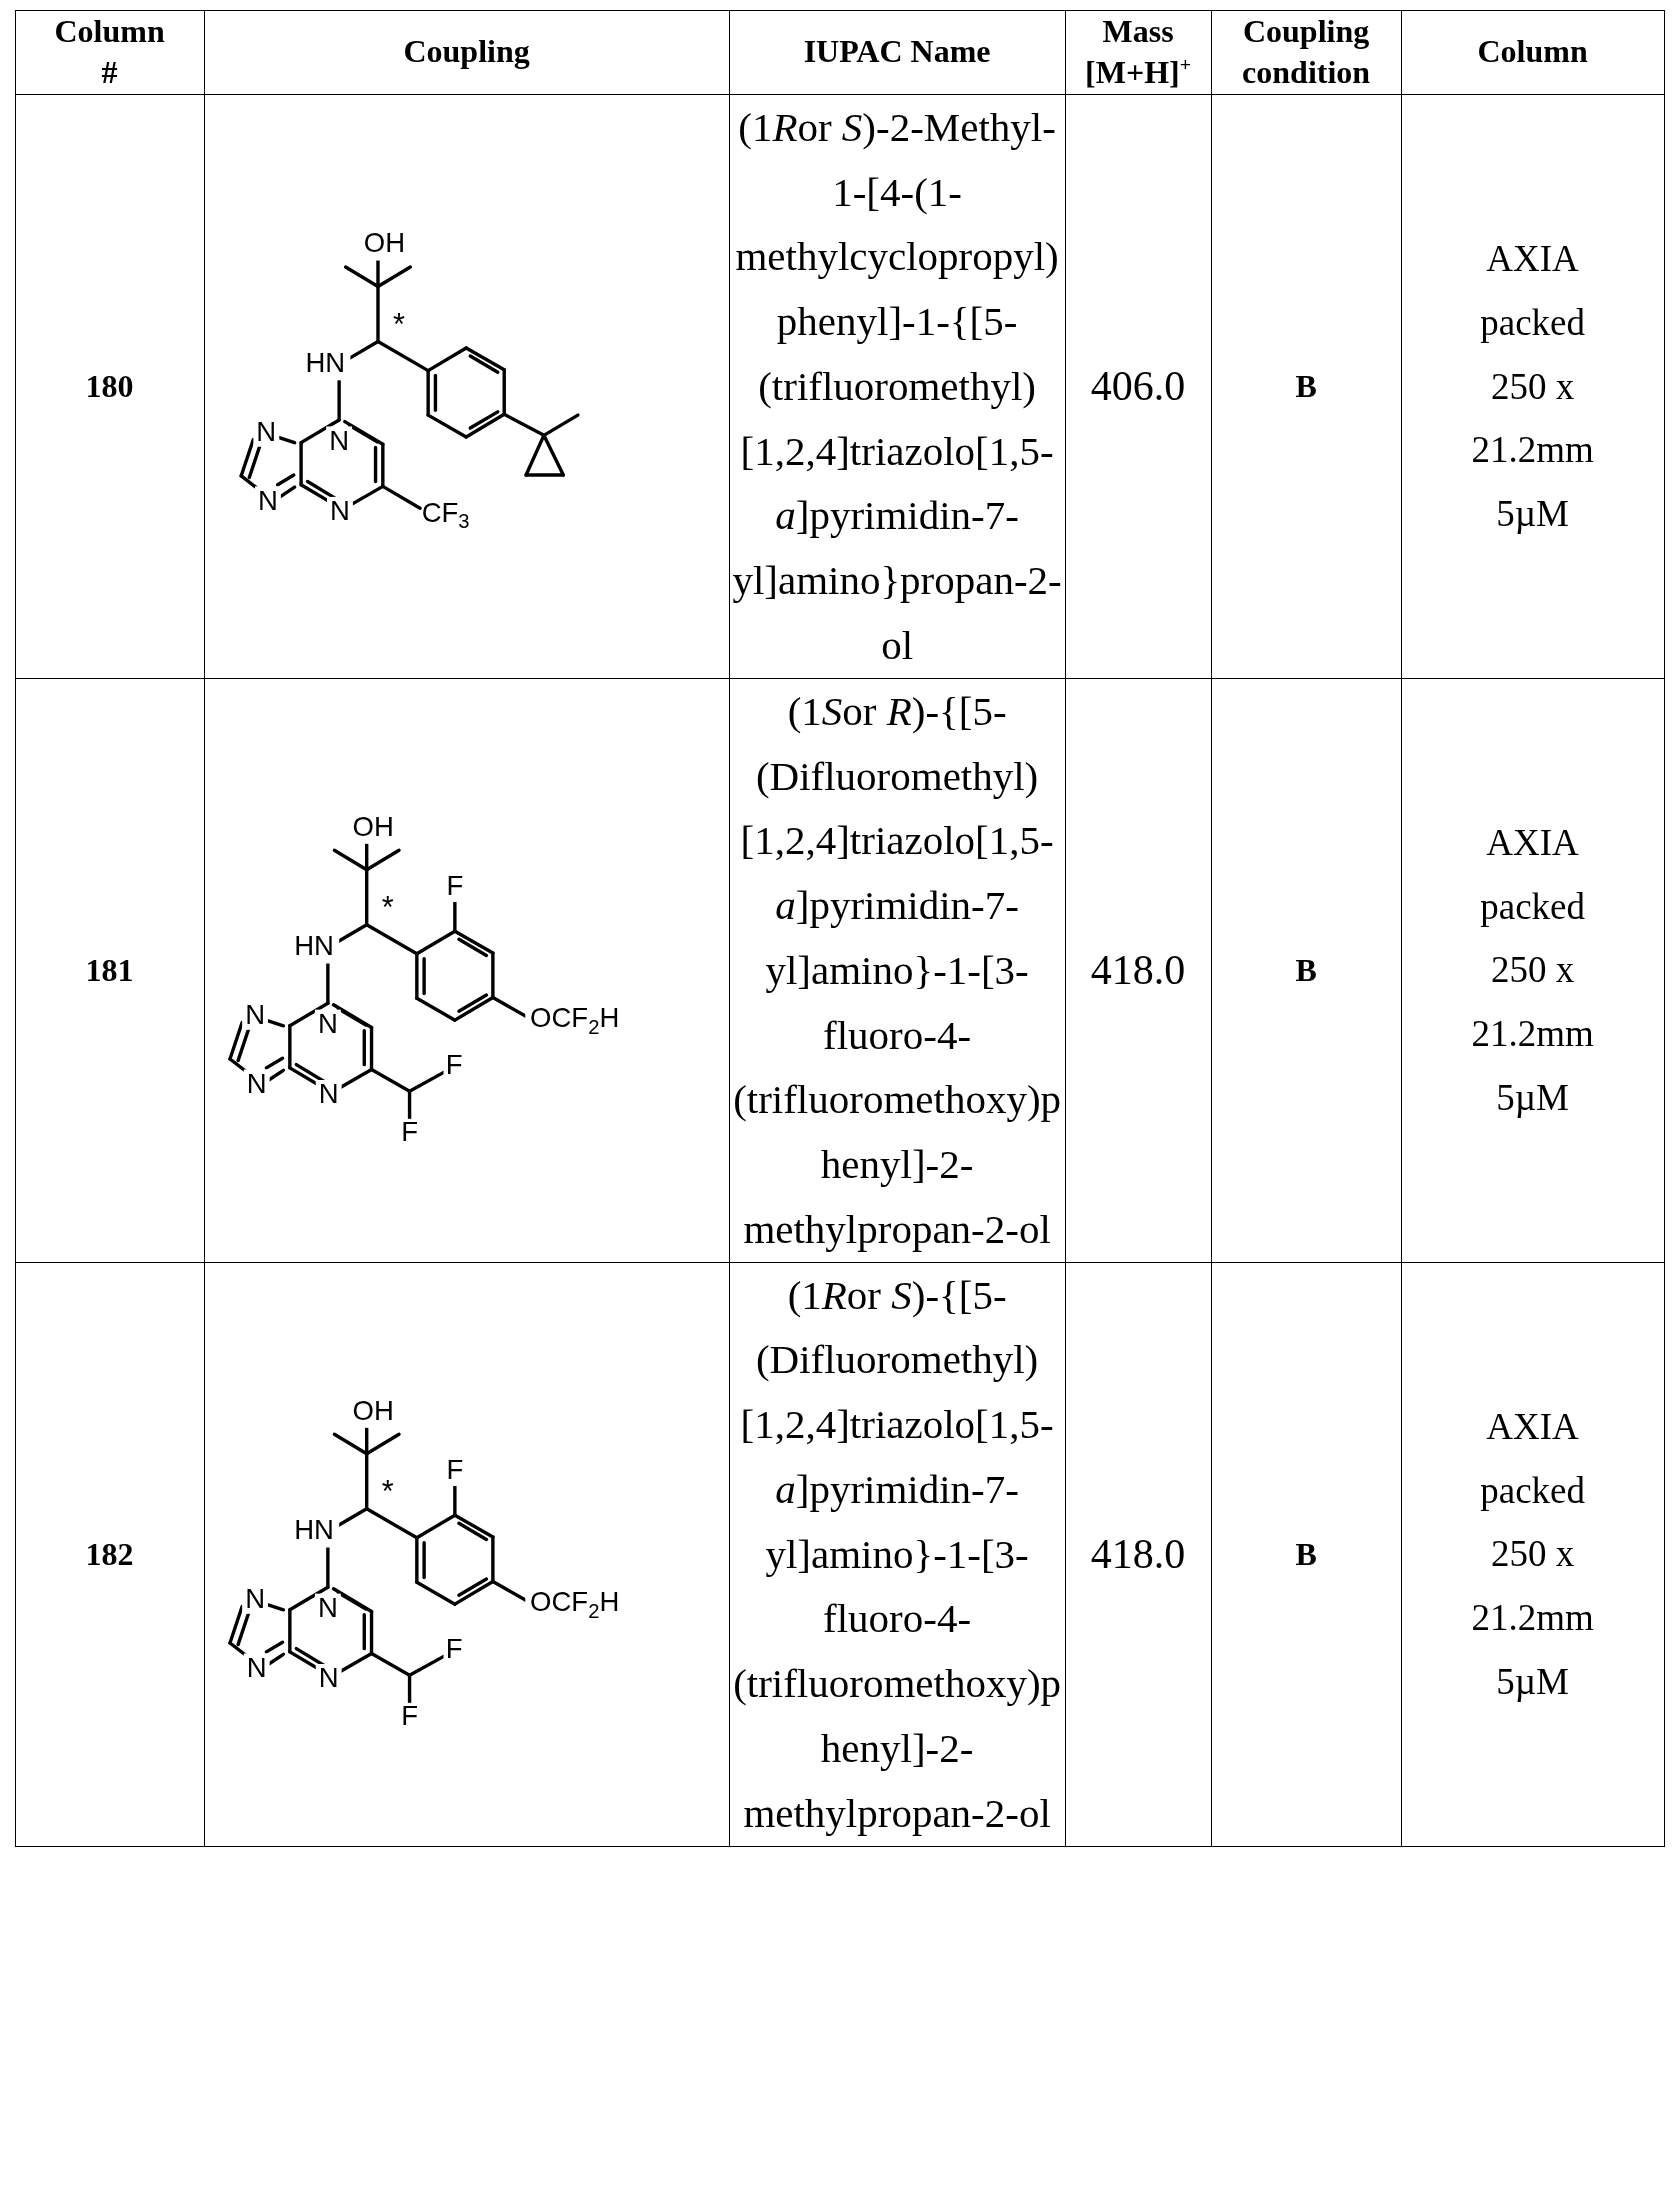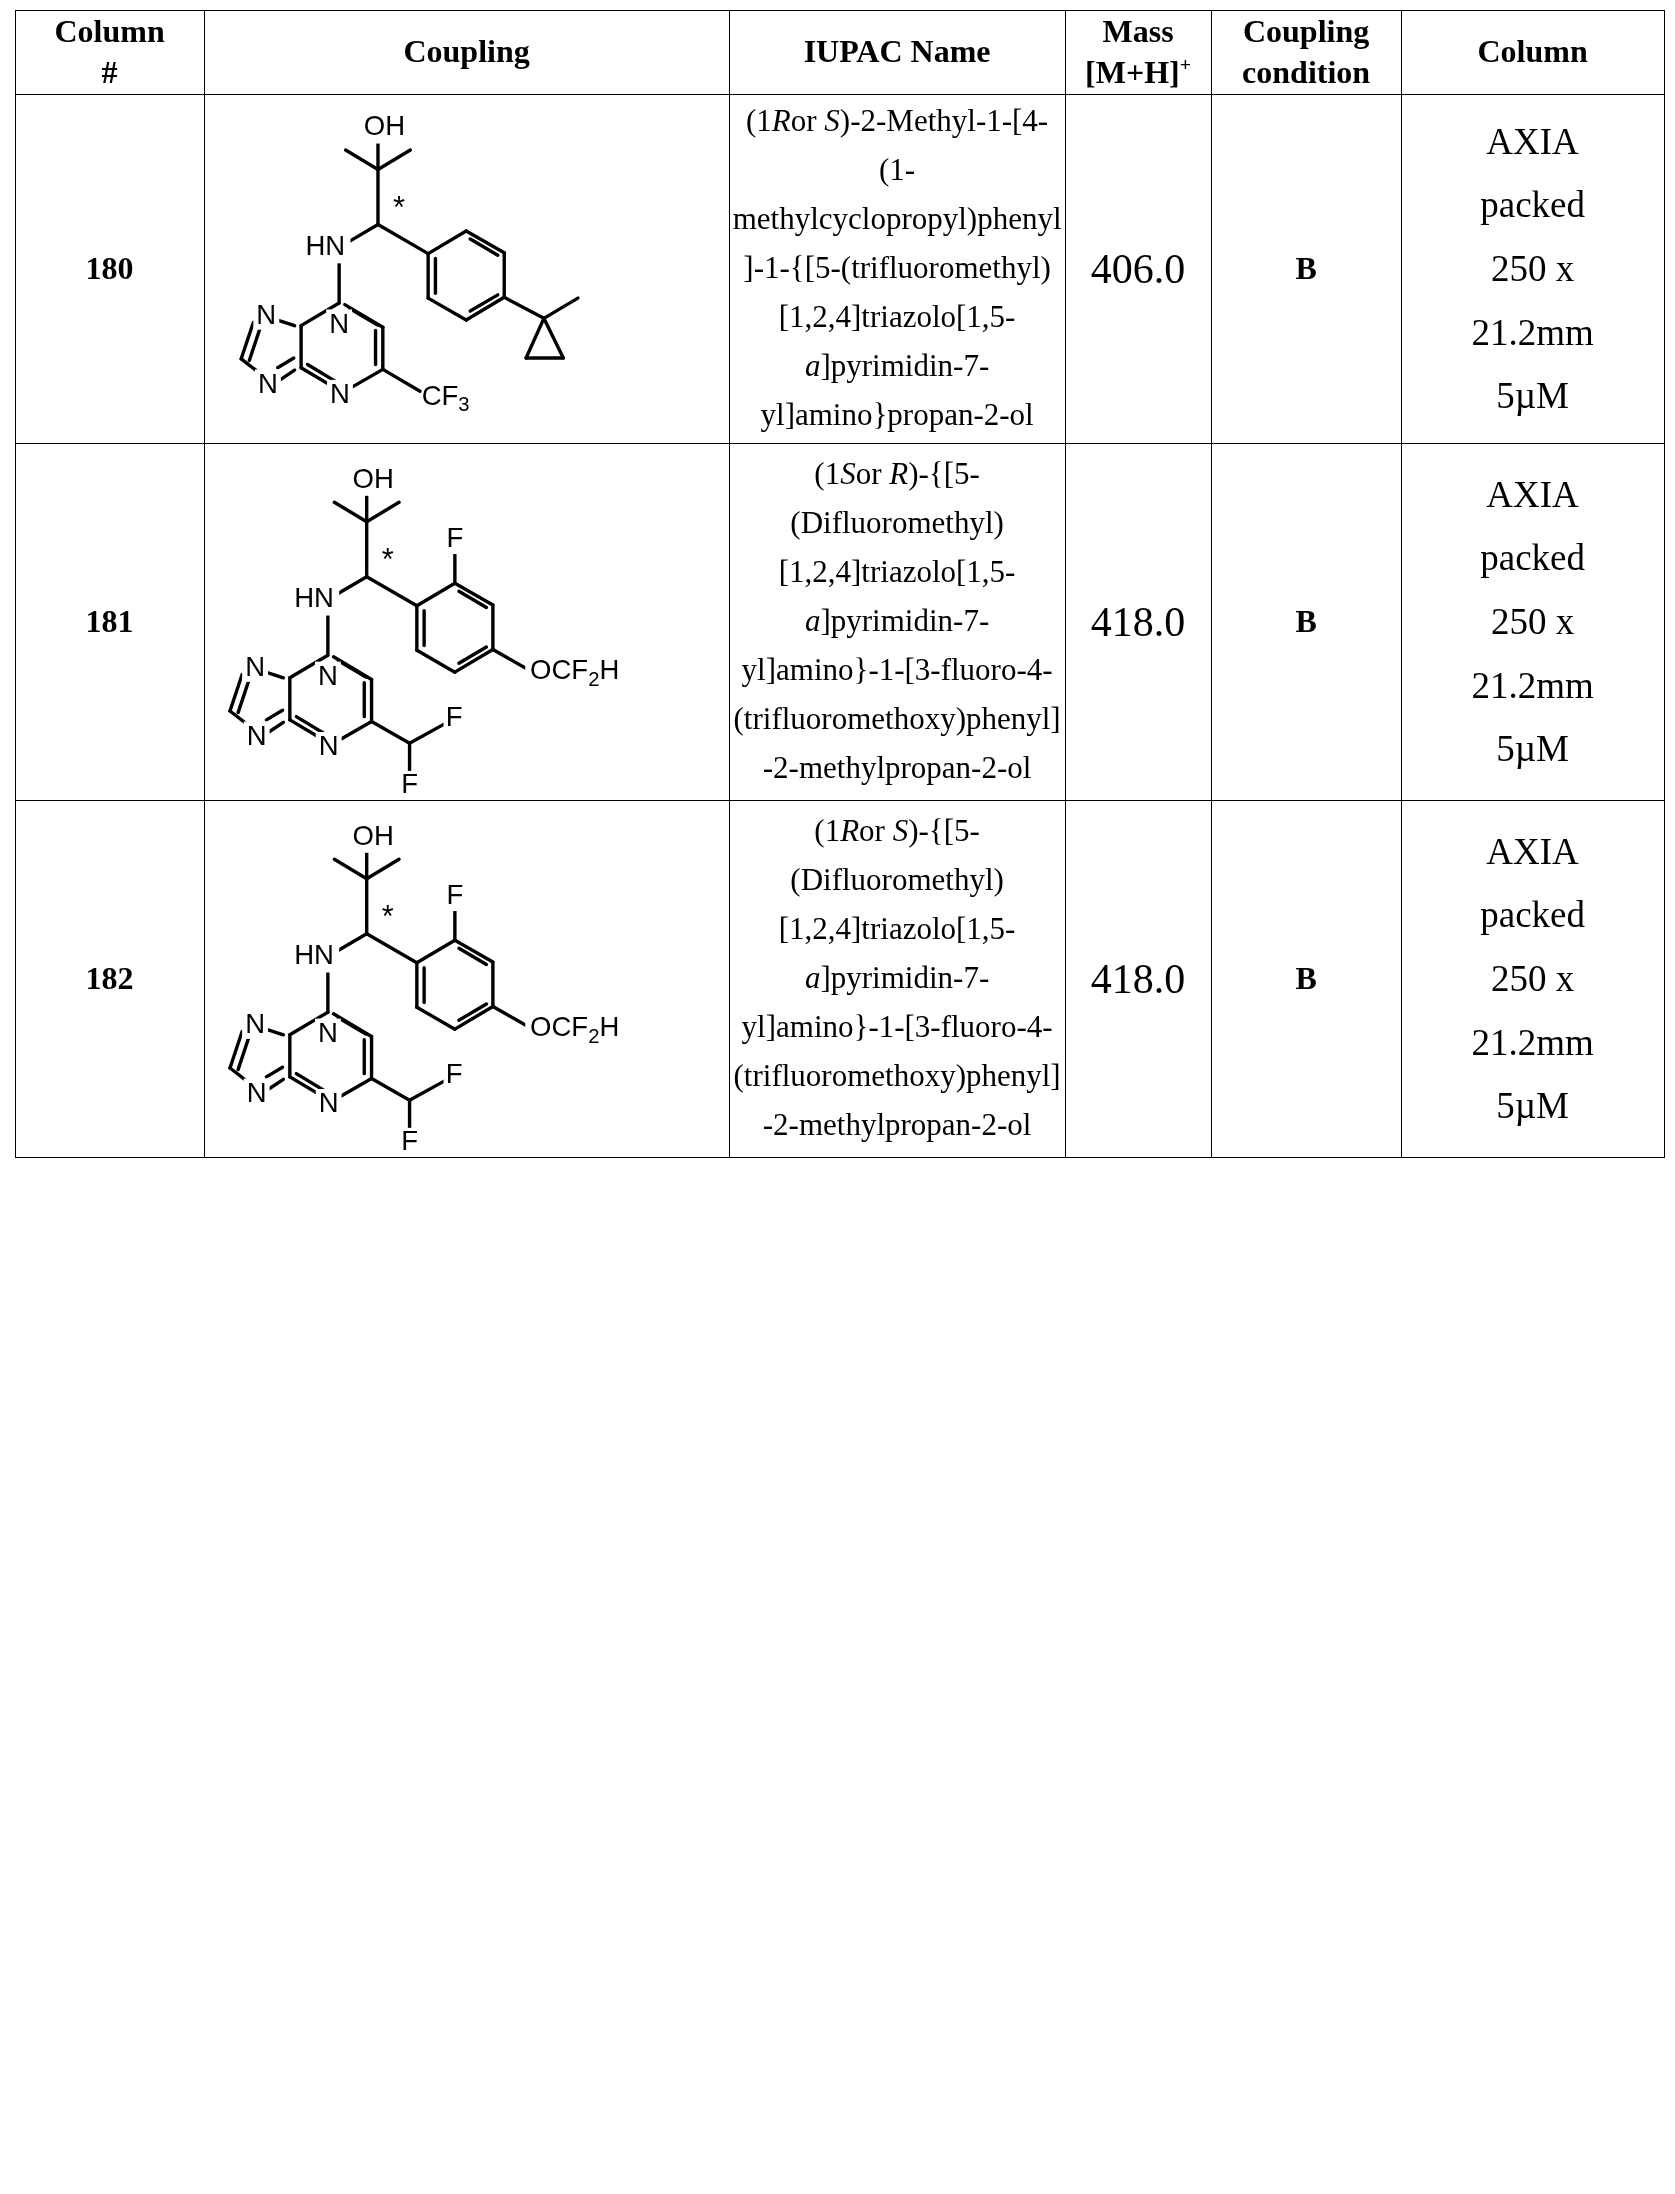--- a/index.html
+++ b/index.html
@@ -52,21 +52,21 @@
   col.c-column   { width: 263px; }
 
   td.example-cell {
     font-weight: bold;
     font-size: 32px;
   }
   td.struct-cell {
     padding: 0;
   }
   td.iupac-cell {
-    font-size: 31px;
+    font-size: 41px;
     line-height: 1.58;
     padding: 8px 4.9px;
     word-break: break-word;
   }
   td.mass-cell {
     font-size: 42px;
   }
   td.coupling-cell {
     font-weight: bold;
     font-size: 32px;

